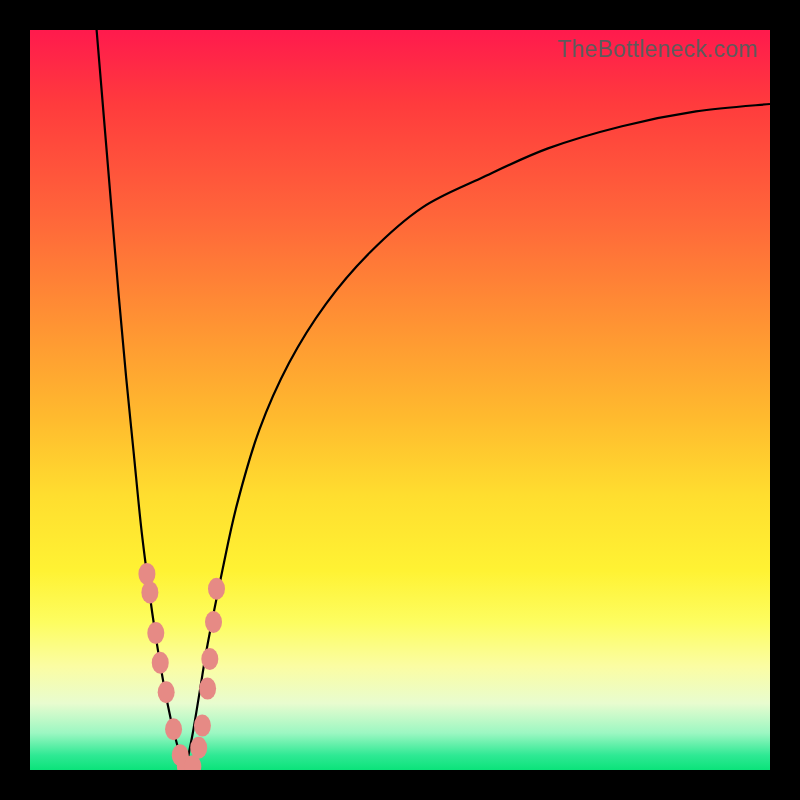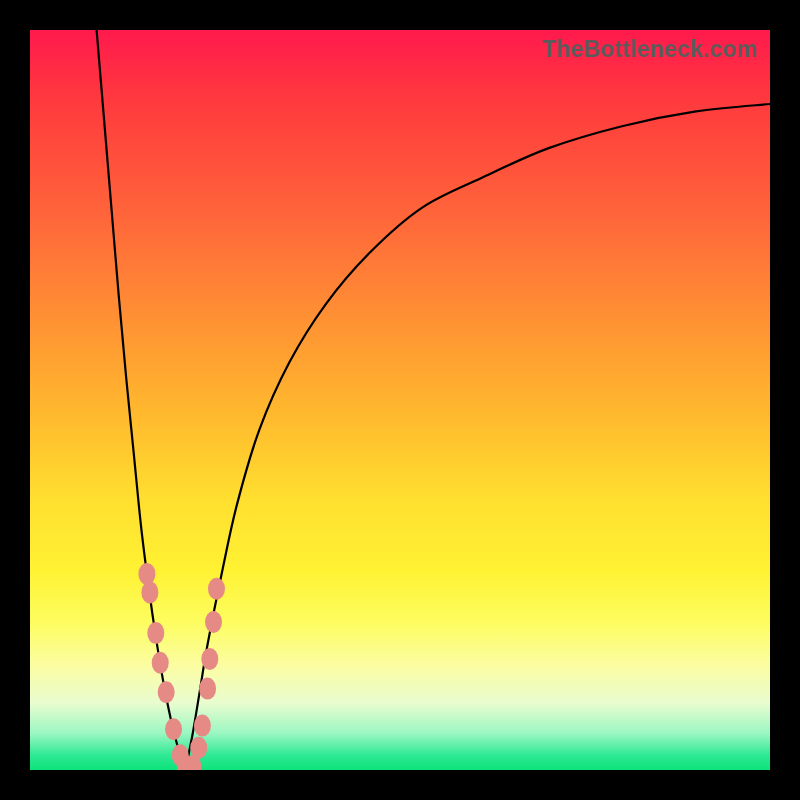--- a/index.html
+++ b/index.html
@@ -43,21 +43,21 @@
       #0be37a 100%
     );
   }
   .watermark {
     position: absolute;
     top: 6px;
     right: 12px;
     color: #5b5b5b;
     font-size: 23px;
     letter-spacing: 0.2px;
-    font-weight: 700;
+    font-weight: 400;
   }
   svg.curves {
     position: absolute;
     left: 0;
     top: 0;
     width: 740px;
     height: 740px;
   }
   .curve {
     fill: none;

